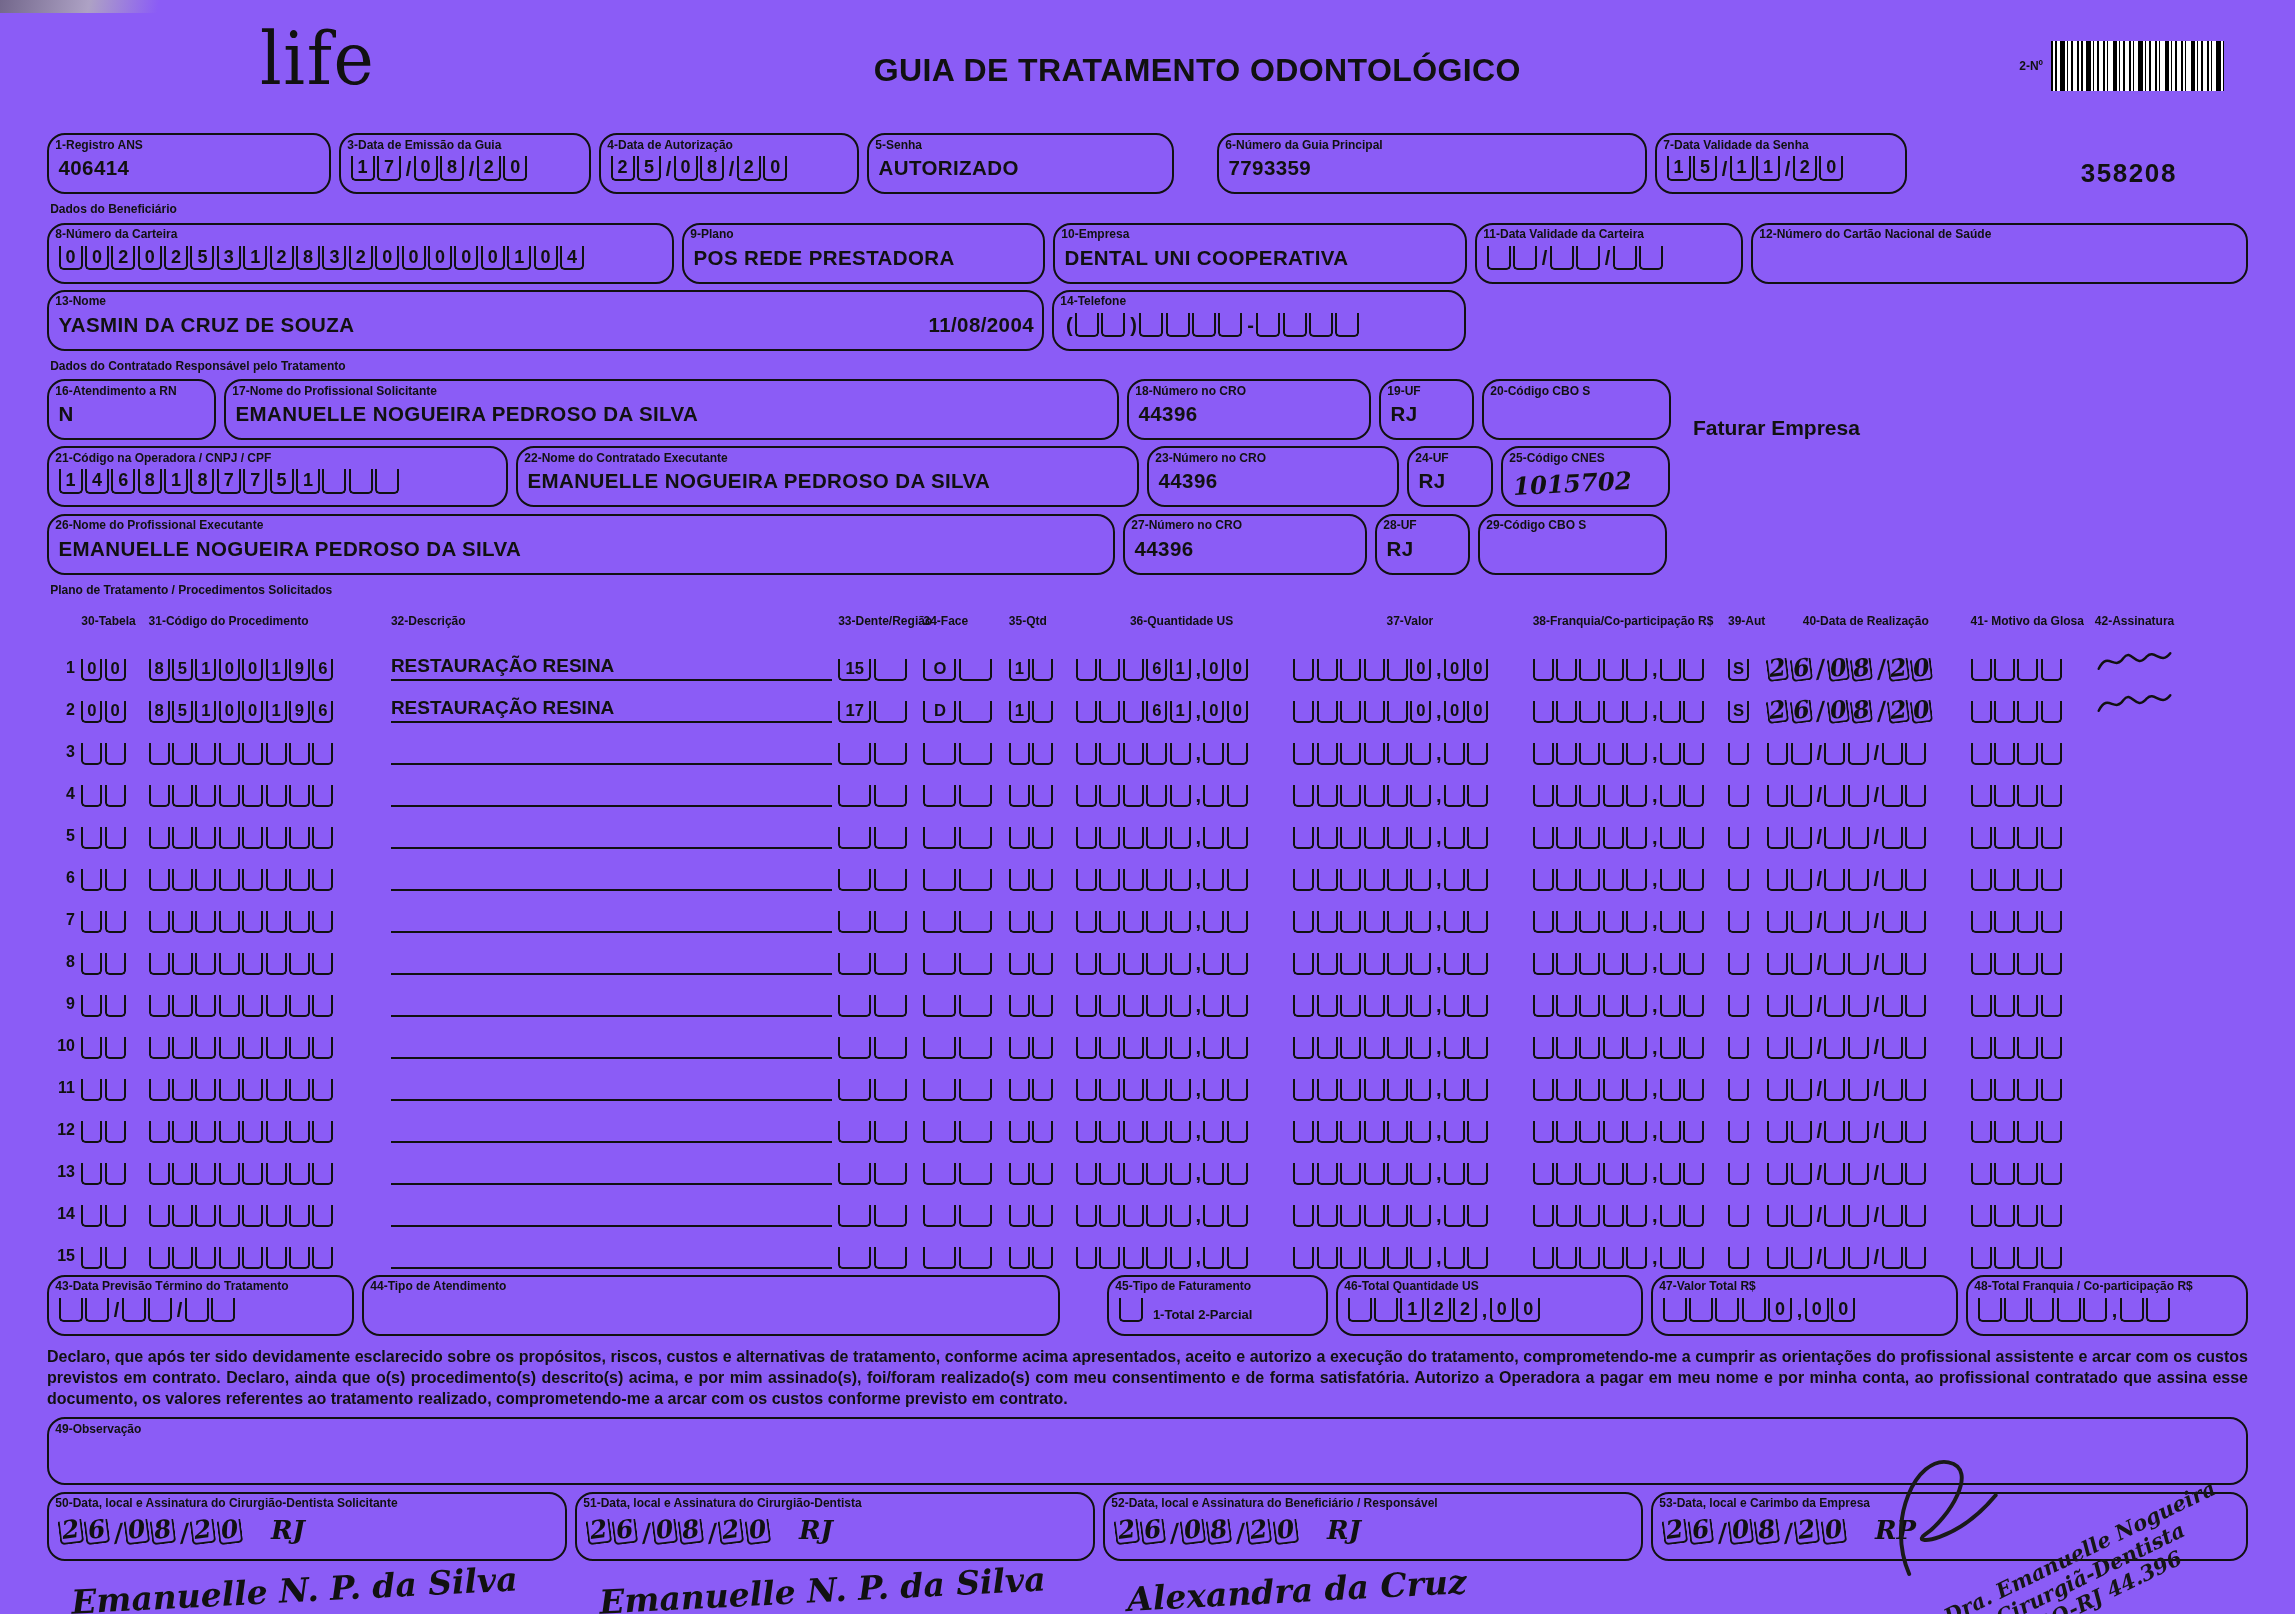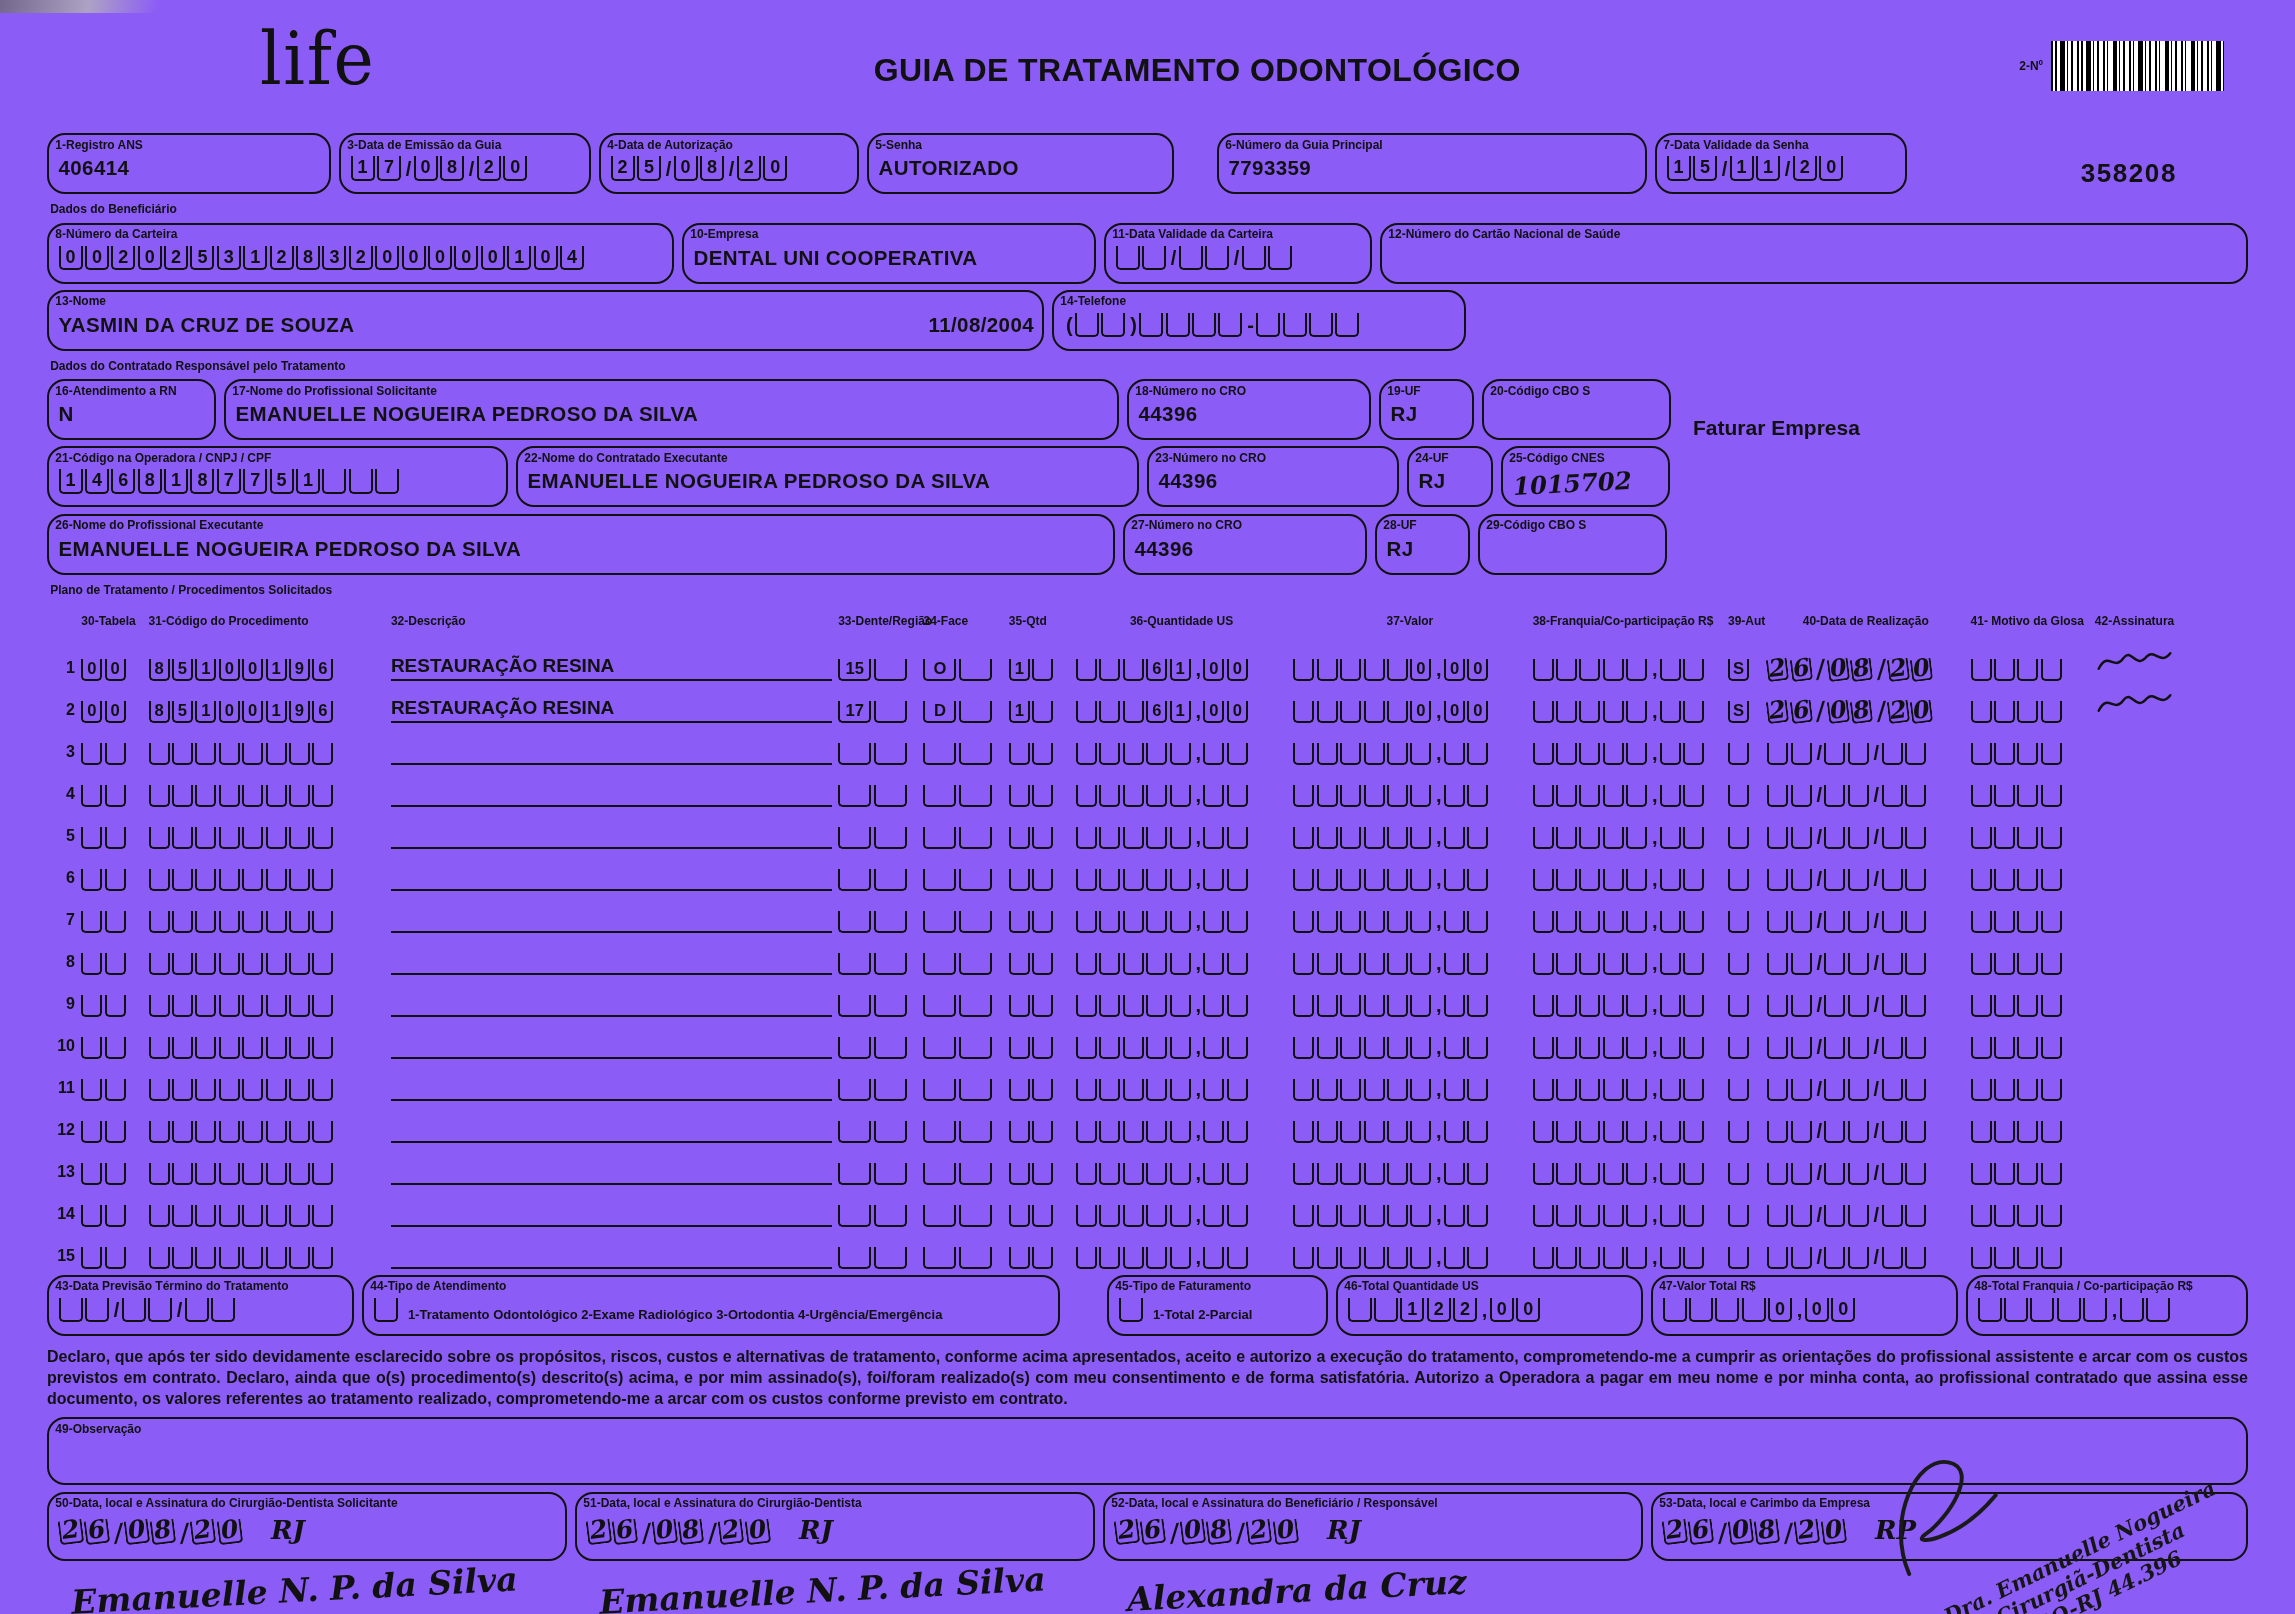--- a/index.html
+++ b/index.html
@@ -159,20 +159,24 @@
           <span class="cell">2</span>
           <span class="cell">0</span>
           <span class="cell">0</span>
           <span class="cell">0</span>
           <span class="cell">0</span>
           <span class="cell">0</span>
           <span class="cell">1</span>
           <span class="cell">0</span>
           <span class="cell">4</span>
         </div>
+    </div>
+    <div class="fbox" style="width:363px">
+      <span class="lab">9-Plano</span>
+      <span class="val">POS REDE PRESTADORA</span>
     </div>
     <div class="fbox" style="width:414px">
       <span class="lab">10-Empresa</span>
       <span class="val">DENTAL UNI COOPERATIVA</span>
     </div>
     <div class="fbox" style="width:268px">
       <span class="lab">11-Data Validade da Carteira</span>
       <div class="comb">
           <span class="cell"></span>
           <span class="cell"></span>
@@ -1551,26 +1555,20 @@
           <span class="sep">/</span>
           <span class="cell"></span>
           <span class="cell"></span>
           <span class="sep">/</span>
           <span class="cell"></span>
           <span class="cell"></span>
         </div>
     </div>
     <div class="fbox" style="width:698px">
       <span class="lab">44-Tipo de Atendimento</span>
-      <div class="inline-end">
-        <div class="comb">
-            <span class="cell"></span>
-          </div>
-        <span class="opts">1-Tratamento Odontológico  2-Exame Radiológico  3-Ortodontia  4-Urgência/Emergência</span>
-      </div>
     </div>
     <div class="fbox" style="width:221px;margin-left:39px">
       <span class="lab">45-Tipo de Faturamento</span>
       <div class="inline-end">
         <div class="comb">
             <span class="cell"></span>
           </div>
         <span class="opts">1-Total  2-Parcial</span>
       </div>
     </div>

